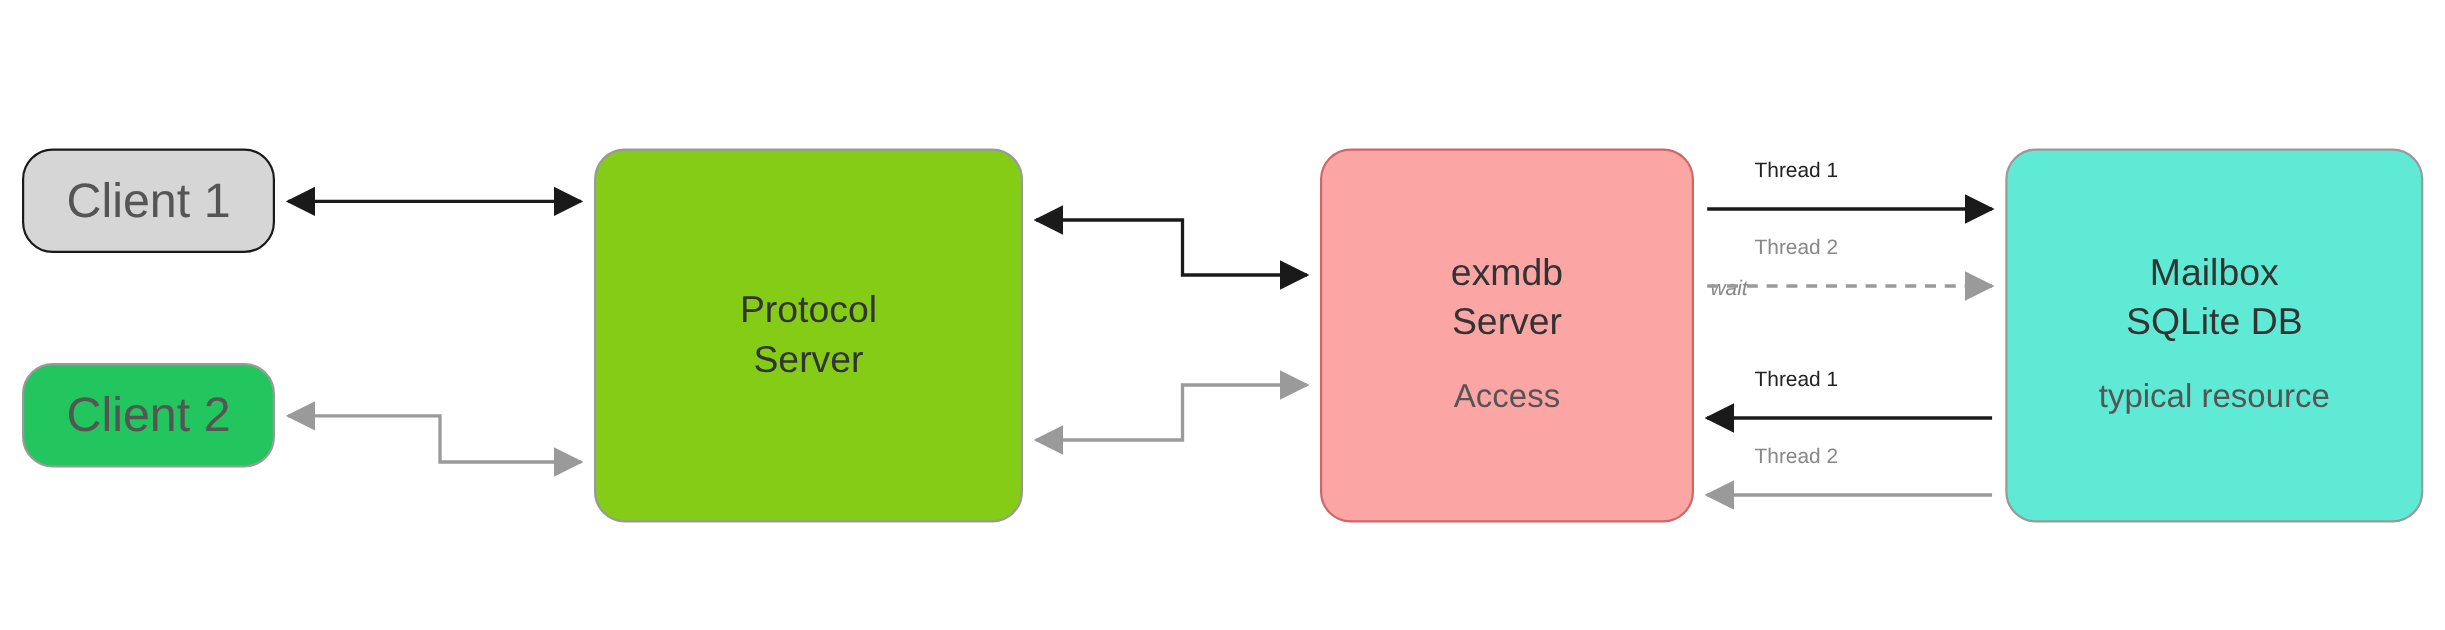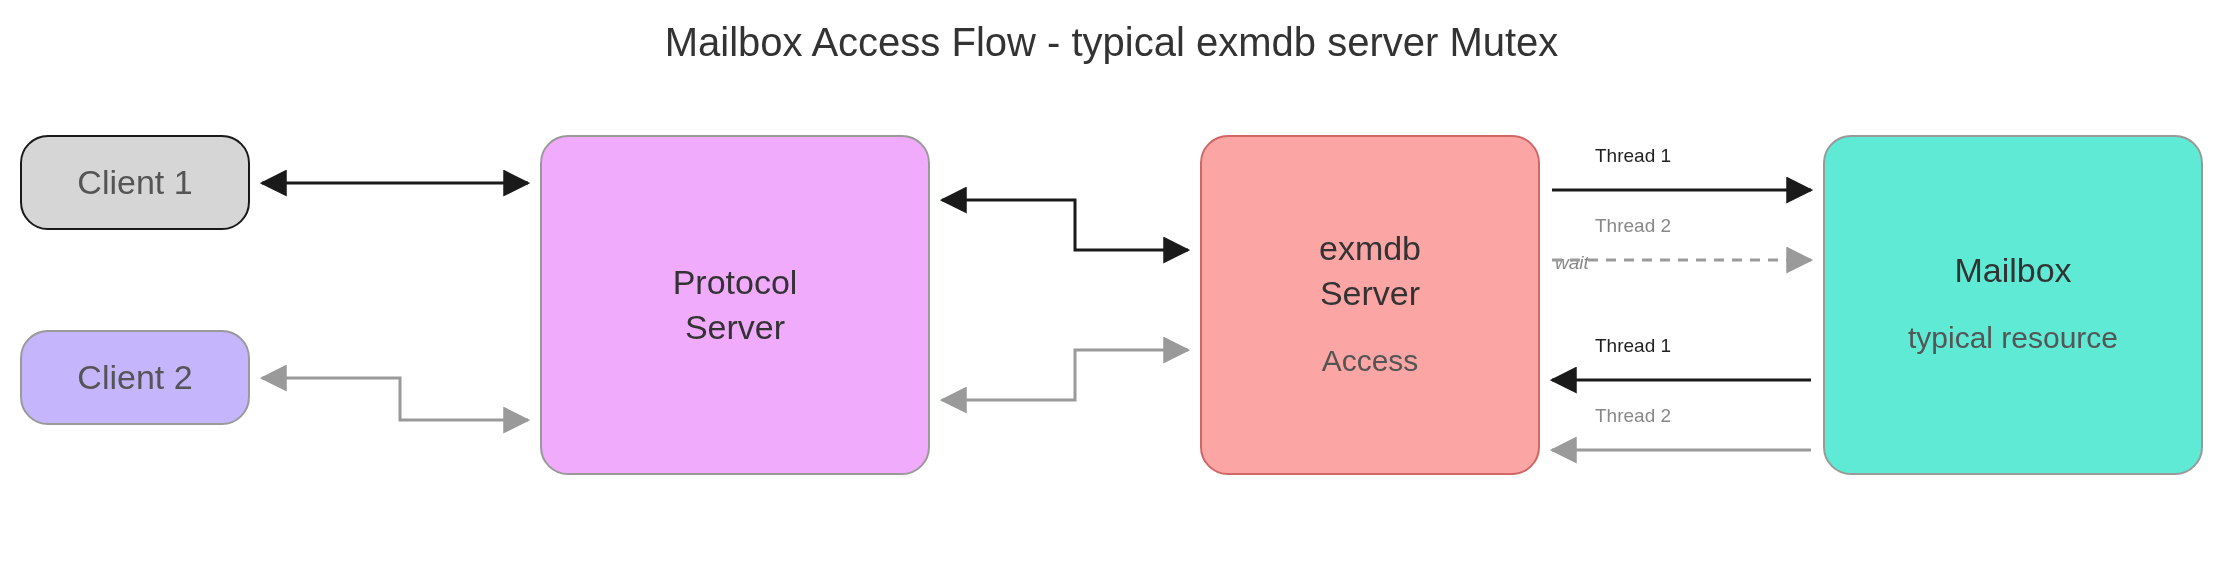--- a/index.html
+++ b/index.html
@@ -28,41 +28,41 @@
     box-sizing: border-box;
     display: flex;
     flex-direction: column;
     align-items: center;
     justify-content: center;
     text-align: center;
   }
   .node .line1 { font-size: 34px; color: #333; }
   .node .line2 { font-size: 34px; color: #333; margin-top: 6px; }
   .node .sub  { font-size: 30px; color: #555; margin-top: 28px; line-height: 1.35; }
-  .client-label { font-size: 34px; color: #555; }
+  .client-label { font-size: 44px; color: #555; }
 
   
   .client1 {
     left: 20px; top: 135px;
     width: 230px; height: 95px;
     background: #d6d6d6;
     border: 2px solid #1a1a1a;
   }
   
   .client2 {
     left: 20px; top: 330px;
     width: 230px; height: 95px;
-    background: #c4b5fd;
+    background: #22c55e;
     border: 2px solid #9a9a9a;
   }
   
   .protocol {
     left: 540px; top: 135px;
     width: 390px; height: 340px;
-    background: #f0abfc;
+    background: #84cc16;
     border: 2px solid #999;
   }
   
   .exmdb {
     left: 1200px; top: 135px;
     width: 340px; height: 340px;
     background: #fca5a5;
     border: 2px solid #d06666;
   }
   
@@ -87,21 +87,20 @@
   }
   .elabel.gray { color: #888; }
   .elabel.italic { font-style: italic; }
 
 </style>
 </head>
 <body>
 
 <div class="canvas">
 
-  <div class="title">Mailbox Access Flow - typical exmdb server Mutex</div>
 
   <div class="node client1">
     <div class="client-label">Client 1</div>
   </div>
 
   <div class="node client2">
     <div class="client-label">Client 2</div>
   </div>
 
   <div class="node protocol">
@@ -110,20 +109,21 @@
   </div>
 
   <div class="node exmdb">
     <div class="line1">exmdb</div>
     <div class="line2">Server</div>
     <div class="sub">Access</div>
   </div>
 
   <div class="node db">
     <div class="line1">Mailbox</div>
+    <div class="line2">SQLite DB</div>
     <div class="sub">typical resource</div>
   </div>
 
   <div class="elabel" style="left:1595px; top:145px;">Thread 1</div>
   <div class="elabel gray" style="left:1595px; top:215px;">Thread 2</div>
   <div class="elabel gray italic" style="left:1555px; top:252px;">wait</div>
   <div class="elabel" style="left:1595px; top:335px;">Thread 1</div>
   <div class="elabel gray" style="left:1595px; top:405px;">Thread 2</div>
 
   <svg class="overlay" viewBox="0 0 2223 573">

